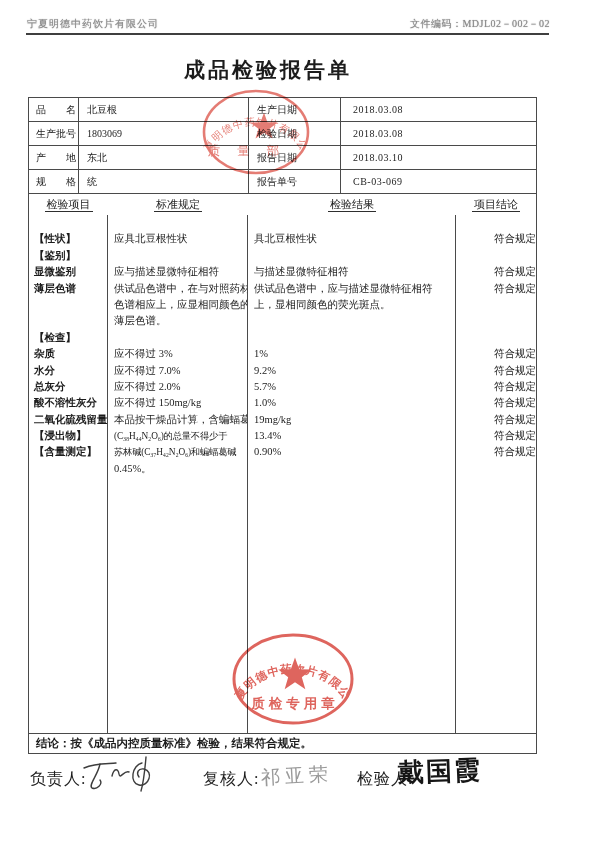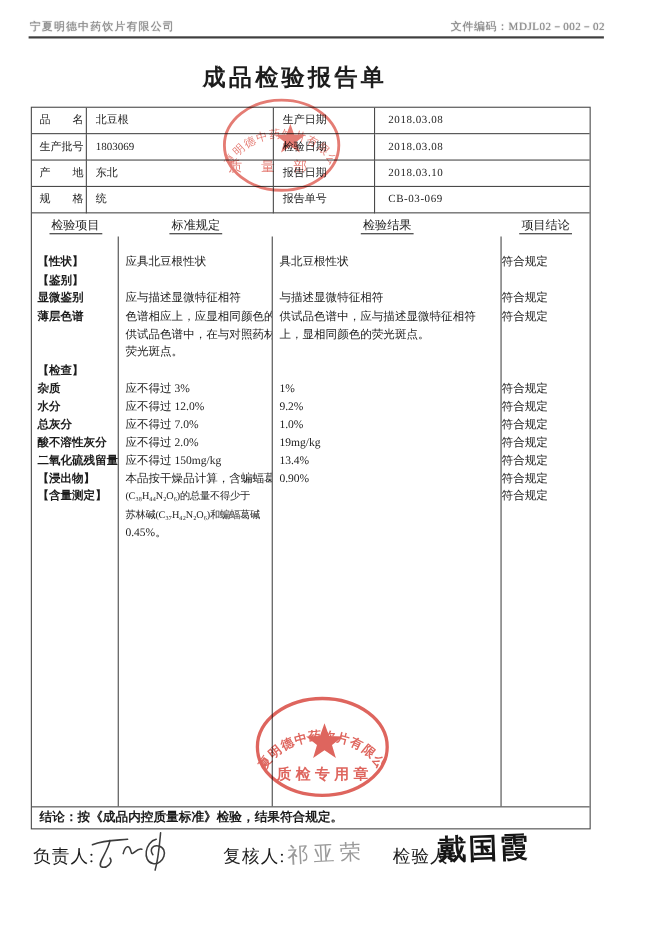--- a/index.html
+++ b/index.html
@@ -46,21 +46,21 @@
   
   #insp-body{display:flex;height:518px;}
   .bcol{height:100%;overflow:hidden;}
   .bc1{width:79px;border-right:1px solid var(--line);}
   .bc2{width:140px;border-right:1px solid var(--line);}
   .bc3{width:208px;border-right:1px solid var(--line);}
   .bc4{width:80px;}
   .bline{height:16.4px;line-height:16.4px;font-size:10.5px;white-space:nowrap;overflow:hidden;}
   .bc1 .bline{padding-left:5px;font-weight:bold;}
   .bc2 .bline,.bc3 .bline{padding-left:6px;}
-  .bc4 .bline{text-align:left;}
+  .bc4 .bline{text-align:right;}
   .bline.squeeze{font-size:9.3px;letter-spacing:-.2px;}
 
   
   .concl-row{border-top:1px solid var(--line);height:20px;line-height:19px;
              padding-left:7px;font-size:11.5px;font-weight:600;white-space:nowrap;overflow:hidden;}
 
   
   .sig-row{position:absolute;left:28px;top:760px;width:540px;height:48px;}
   .sig-label{position:absolute;top:9px;font-size:16px;letter-spacing:1px;}
   .sl1{left:2px;}.sl2{left:175px;}.sl3{left:329px;}
@@ -133,45 +133,45 @@
           <div class="bline">【含量测定】</div>
           <div class="bline"></div>
           <div class="bline"></div>
           <div class="bline"></div>
         </div>
       <div class="bcol bc2" id="col-standard">
           <div class="bline"></div>
           <div class="bline">应具北豆根性状</div>
           <div class="bline"></div>
           <div class="bline">应与描述显微特征相符</div>
+          <div class="bline">供试品色谱中，在与对照药材</div>
           <div class="bline">色谱相应上，应显相同颜色的</div>
-          <div class="bline">供试品色谱中，在与对照药材</div>
-          <div class="bline">荧光斑点。</div>
+          <div class="bline">薄层色谱。</div>
           <div class="bline"></div>
           <div class="bline">应不得过 3%</div>
-          <div class="bline">应不得过 12.0%</div>
           <div class="bline">应不得过 7.0%</div>
           <div class="bline">应不得过 2.0%</div>
           <div class="bline">应不得过 150mg/kg</div>
           <div class="bline">本品按干燥品计算，含蝙蝠葛</div>
           <div class="bline squeeze">(C₃₈H₄₄N₂O₆)的总量不得少于</div>
           <div class="bline squeeze">苏林碱(C₃₇H₄₂N₂O₆)和蝙蝠葛碱</div>
           <div class="bline">0.45%。</div>
         </div>
       <div class="bcol bc3" id="col-result">
           <div class="bline"></div>
           <div class="bline">具北豆根性状</div>
           <div class="bline"></div>
           <div class="bline">与描述显微特征相符</div>
           <div class="bline">供试品色谱中，应与描述显微特征相符</div>
           <div class="bline">上，显相同颜色的荧光斑点。</div>
           <div class="bline"></div>
           <div class="bline"></div>
           <div class="bline">1%</div>
           <div class="bline">9.2%</div>
+          <div class="bline">5.7%</div>
           <div class="bline">1.0%</div>
           <div class="bline">19mg/kg</div>
           <div class="bline">13.4%</div>
           <div class="bline">0.90%</div>
           <div class="bline"></div>
           <div class="bline"></div>
           <div class="bline"></div>
         </div>
       <div class="bcol bc4" id="col-conclusion">
           <div class="bline"></div>

